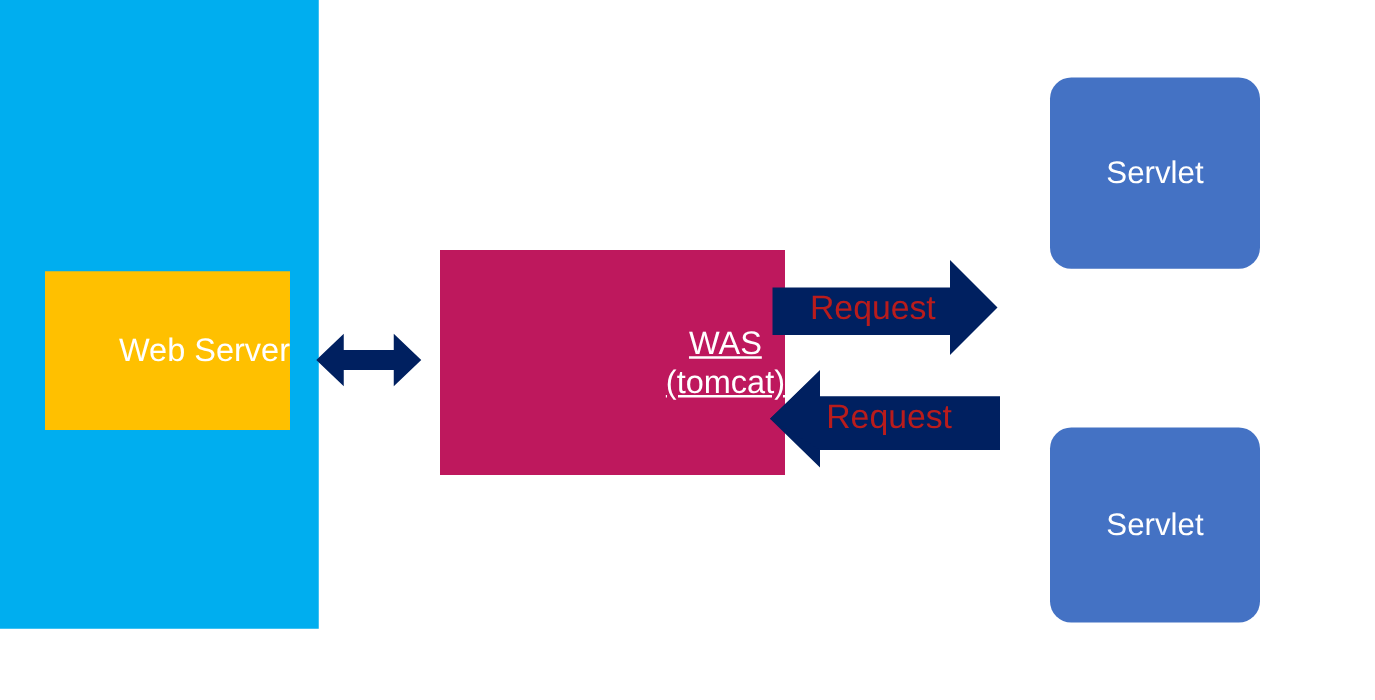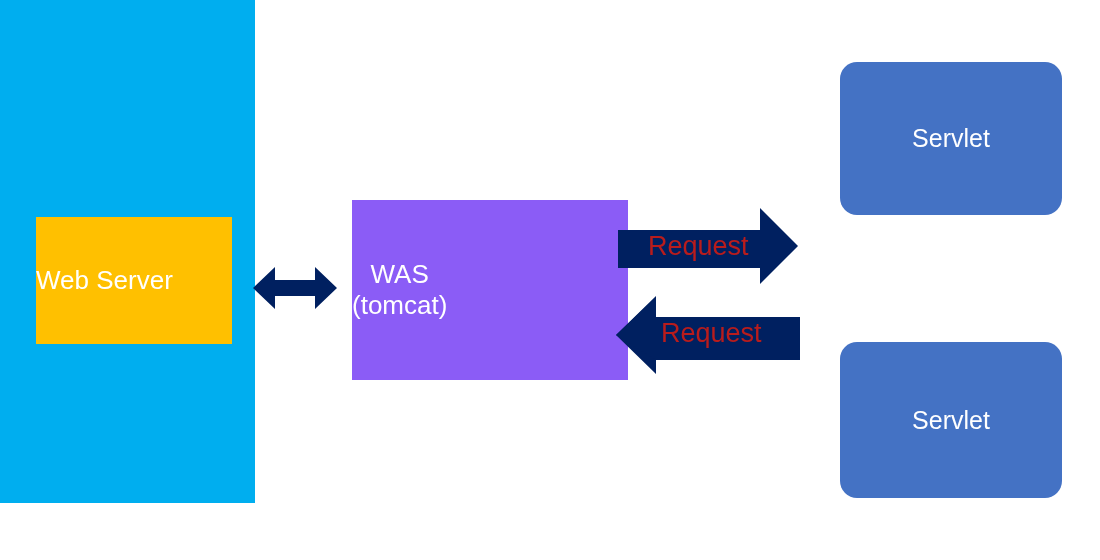--- a/index.html
+++ b/index.html
@@ -17,21 +17,21 @@
     background: #ffffff;
     overflow: hidden;
   }
 
   
   .box {
     position: absolute;
     box-sizing: border-box;
     display: flex;
     align-items: center;
-    justify-content: flex-start;
+    justify-content: flex-end;
     text-align: center;
     color: #ffffff;
     line-height: 1.18;
     white-space: pre-line;
   }
 
   
   #web-server-box {
     left: 36px;
     top: 217px;
@@ -40,22 +40,23 @@
     background: #ffc000;
     font-size: 26px;
   }
 
   
   #was-box {
     left: 352px;
     top: 200px;
     width: 276px;
     height: 180px;
-    background: #8b5cf6;
+    background: #be185d;
     font-size: 26px;
+    text-decoration: underline;
   }
 
   
   #servlet-container-box {
     left: 808px;
     top: 27px;
     width: 255px;
     height: 503px;
     background: #00aeef;
   }
@@ -73,21 +74,21 @@
     font-size: 25px;
     line-height: 1.25;
     text-align: center;
     white-space: nowrap;
   }
 
   
   .servlet-box {
     position: absolute;
     left: 840px;
-    width: 222px;
+    width: 168px;
     background: #4472c4;
     border-radius: 17px;
     display: flex;
     align-items: center;
     justify-content: center;
     color: #ffffff;
     font-size: 25px;
   }
   #servlet-box-1 { top: 62px;  height: 153px; }
   #servlet-box-2 { top: 342px; height: 156px; }

